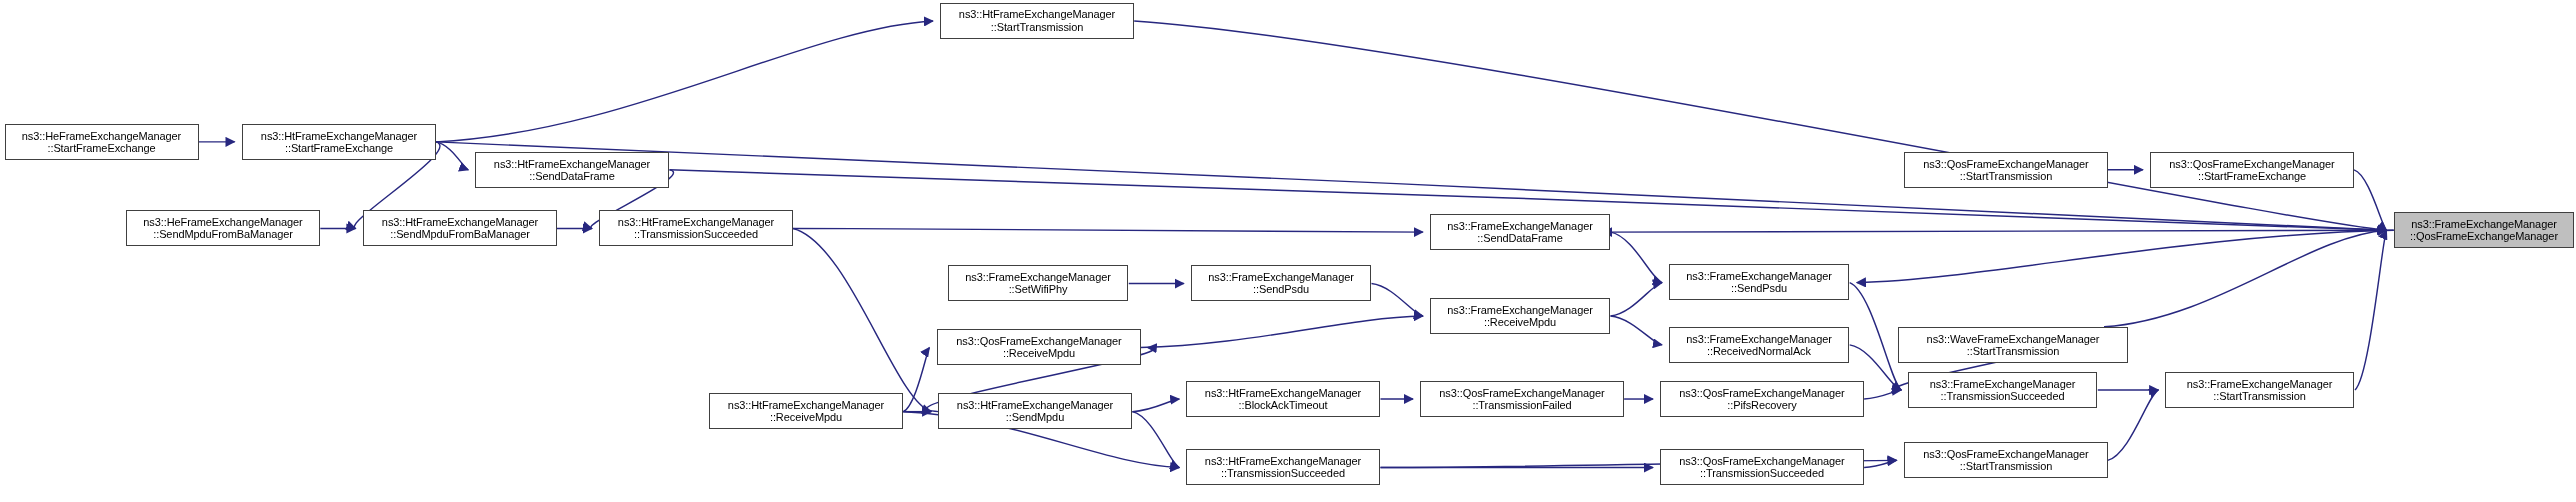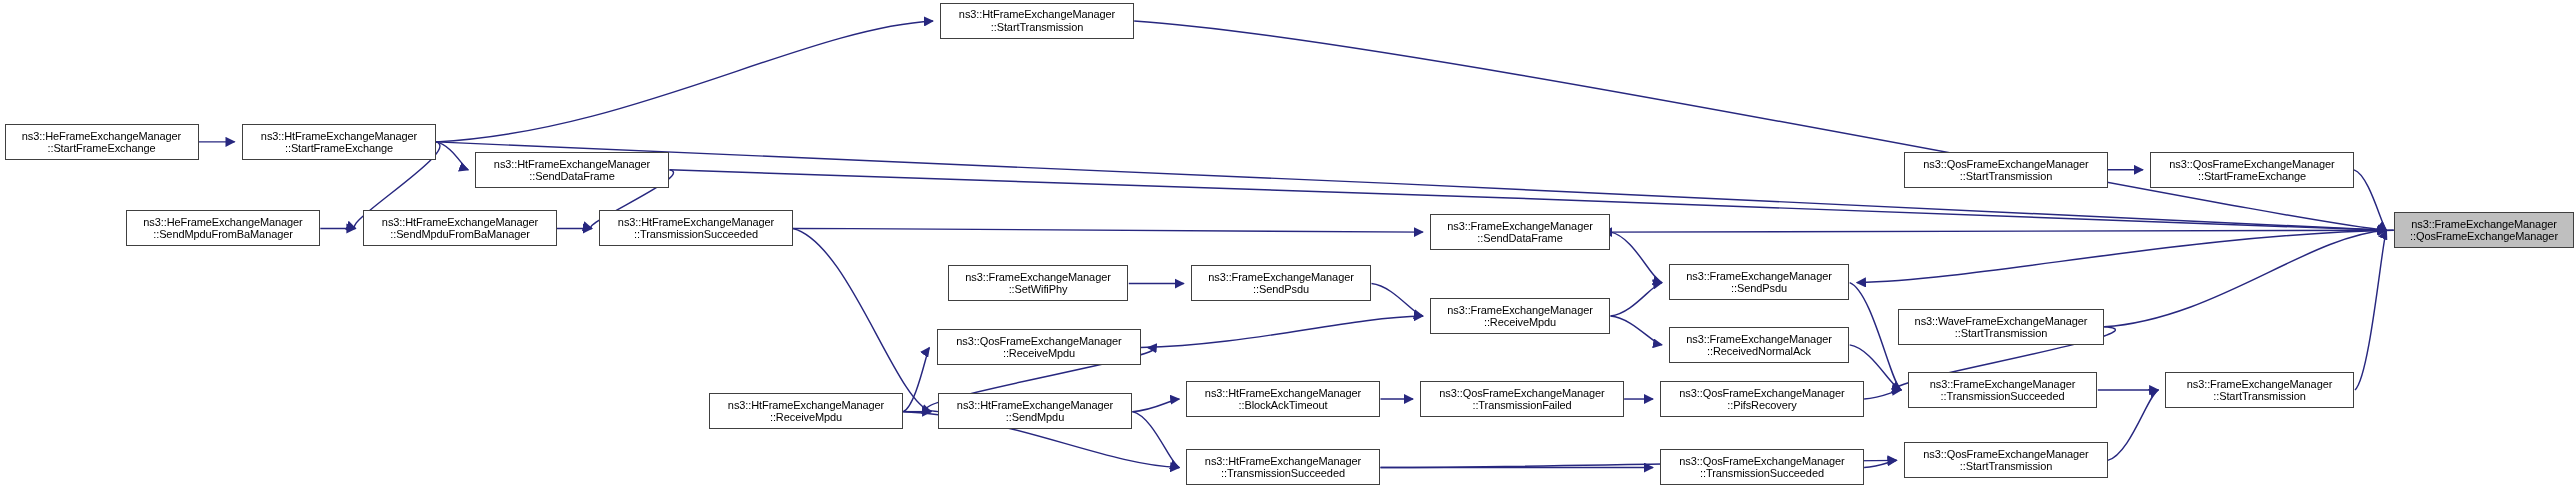--- a/index.html
+++ b/index.html
@@ -171,21 +171,21 @@
         <span class="ln">::ReceiveMpdu</span>
       </div>
       <div class="node" style="left: 1669px; top: 264px; width: 180px; height: 36px;">
         <span class="ln">ns3::FrameExchangeManager</span>
         <span class="ln">::SendPsdu</span>
       </div>
       <div class="node" style="left: 1669px; top: 327px; width: 180px; height: 36px;">
         <span class="ln">ns3::FrameExchangeManager</span>
         <span class="ln">::ReceivedNormalAck</span>
       </div>
-      <div class="node" style="left: 1898px; top: 309px; width: 206px; height: 36px;">
+      <div class="node" style="left: 1898px; top: 327px; width: 230px; height: 36px;">
         <span class="ln">ns3::WaveFrameExchangeManager</span>
         <span class="ln">::StartTransmission</span>
       </div>
       <div class="node" style="left: 1908px; top: 372px; width: 189px; height: 36px;">
         <span class="ln">ns3::FrameExchangeManager</span>
         <span class="ln">::TransmissionSucceeded</span>
       </div>
       <div class="node" style="left: 1904px; top: 442px; width: 204px; height: 36px;">
         <span class="ln">ns3::QosFrameExchangeManager</span>
         <span class="ln">::StartTransmission</span>

